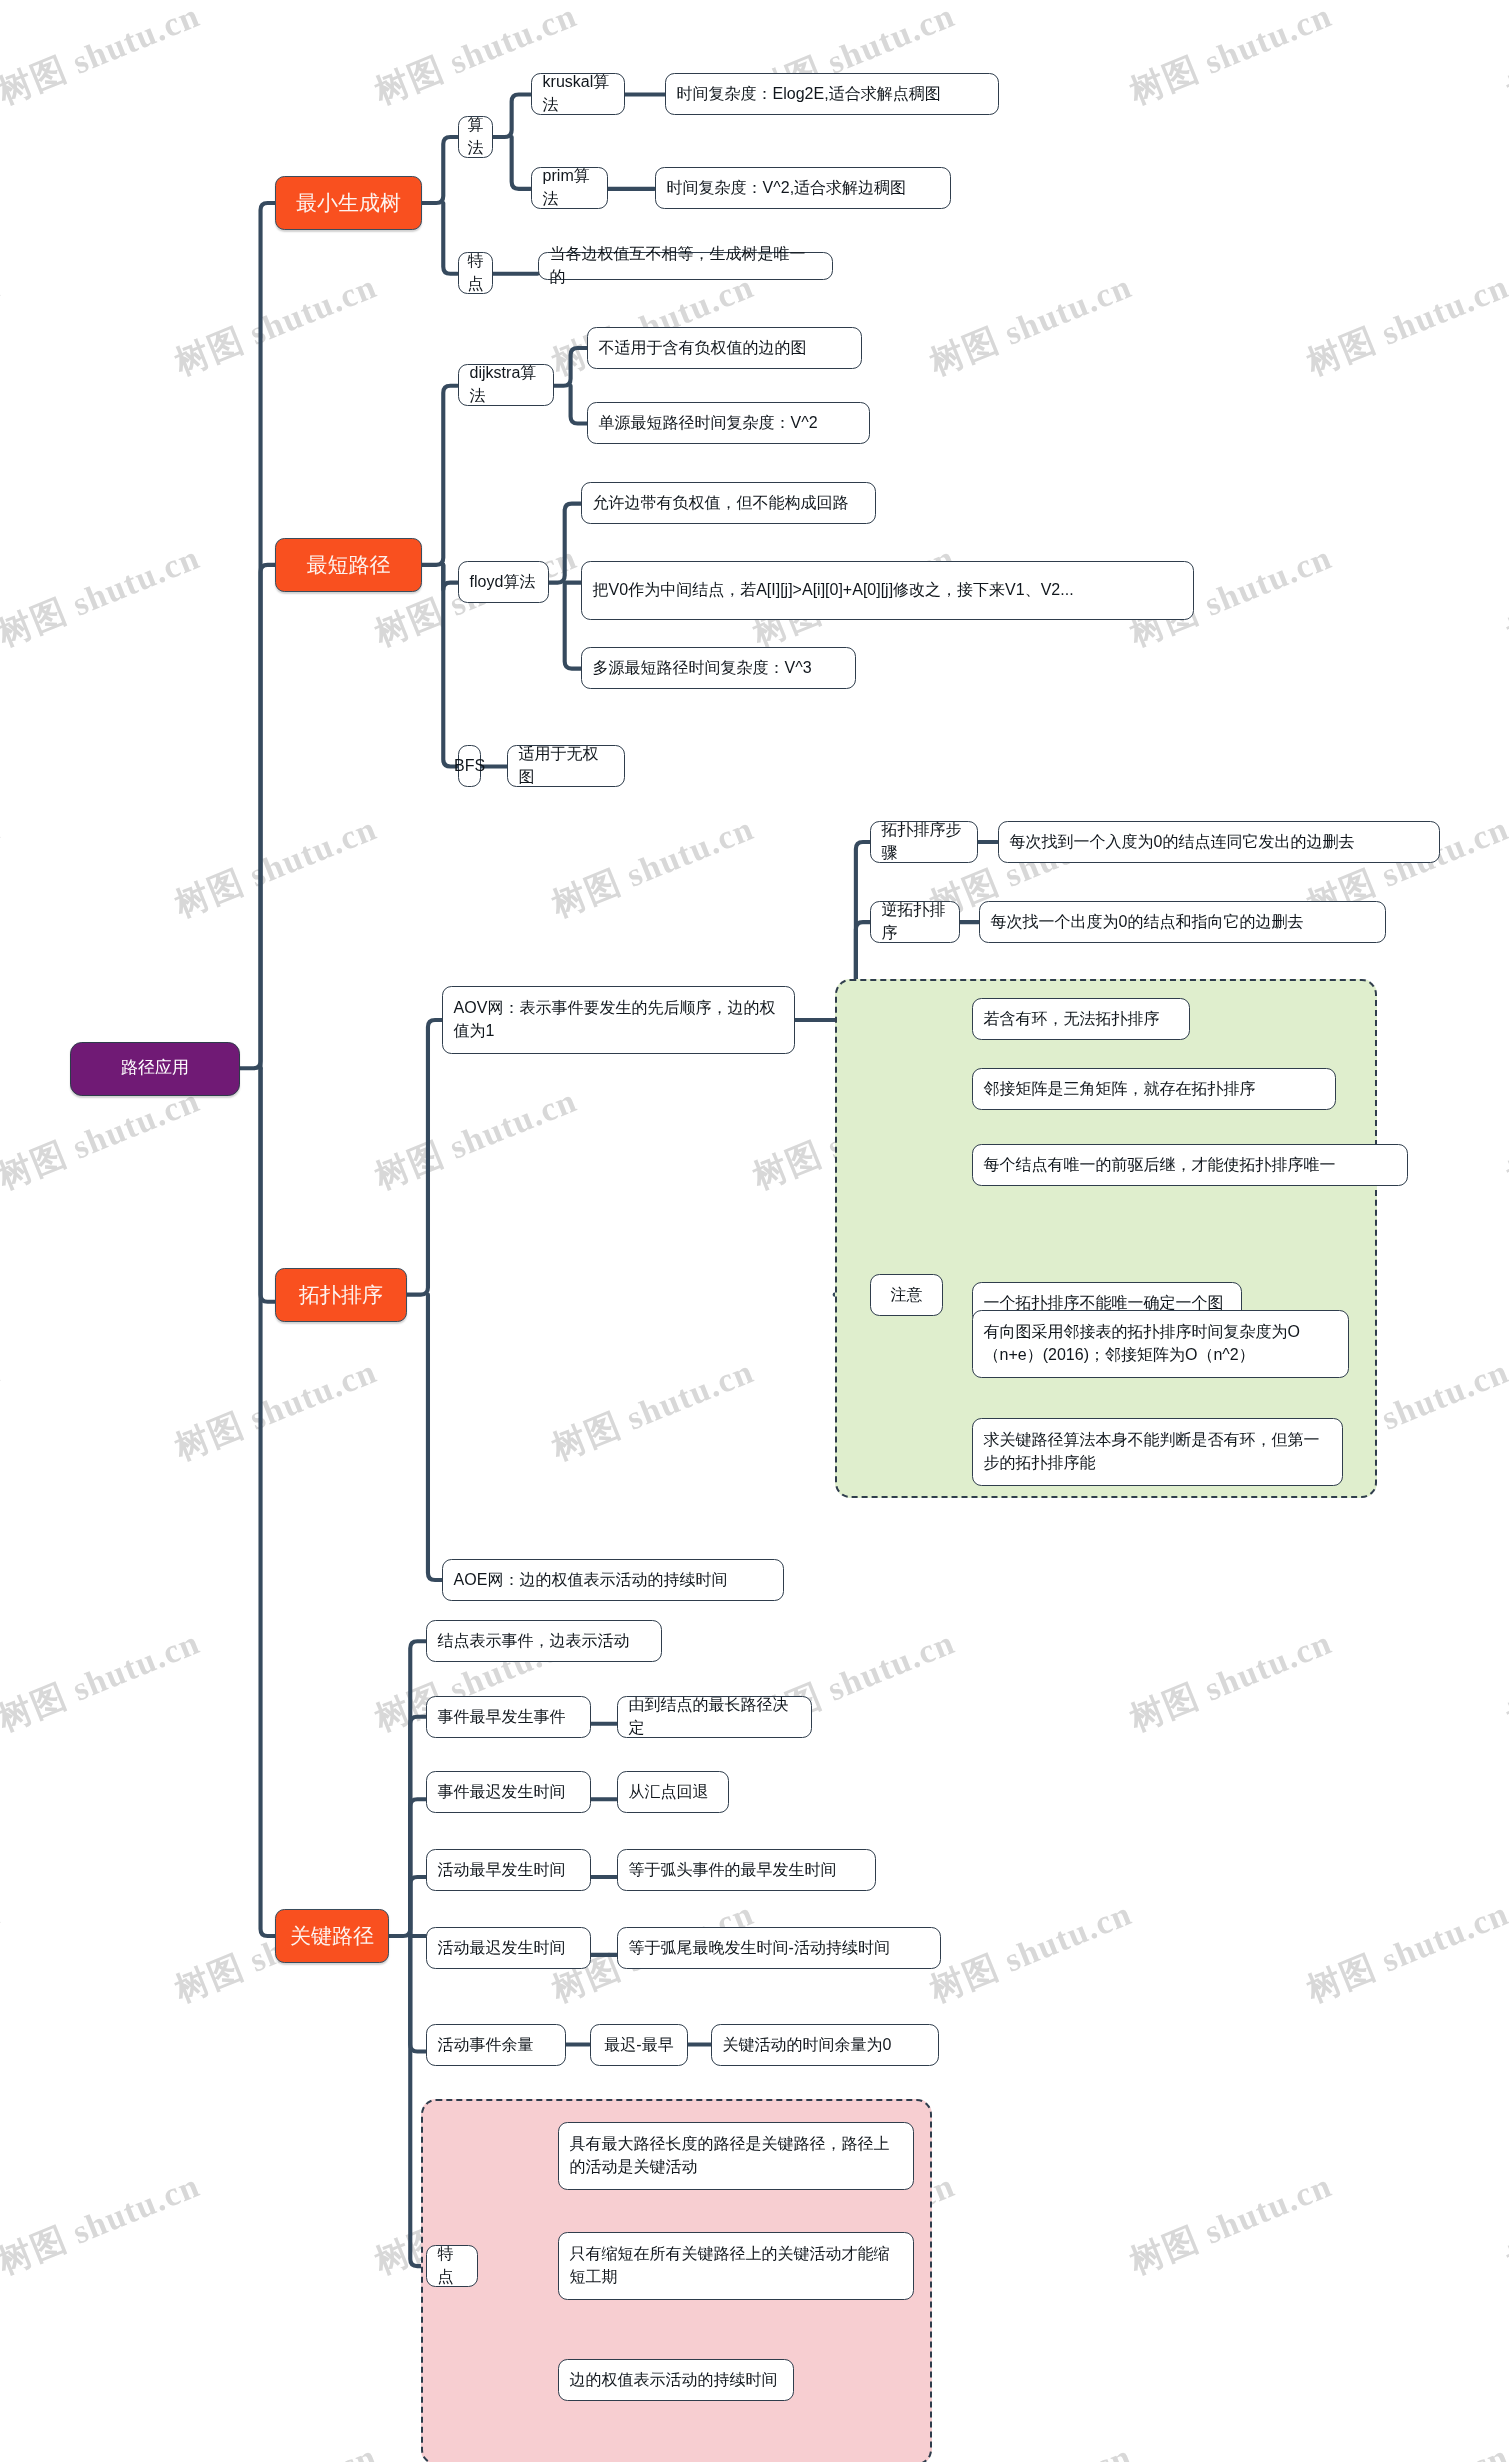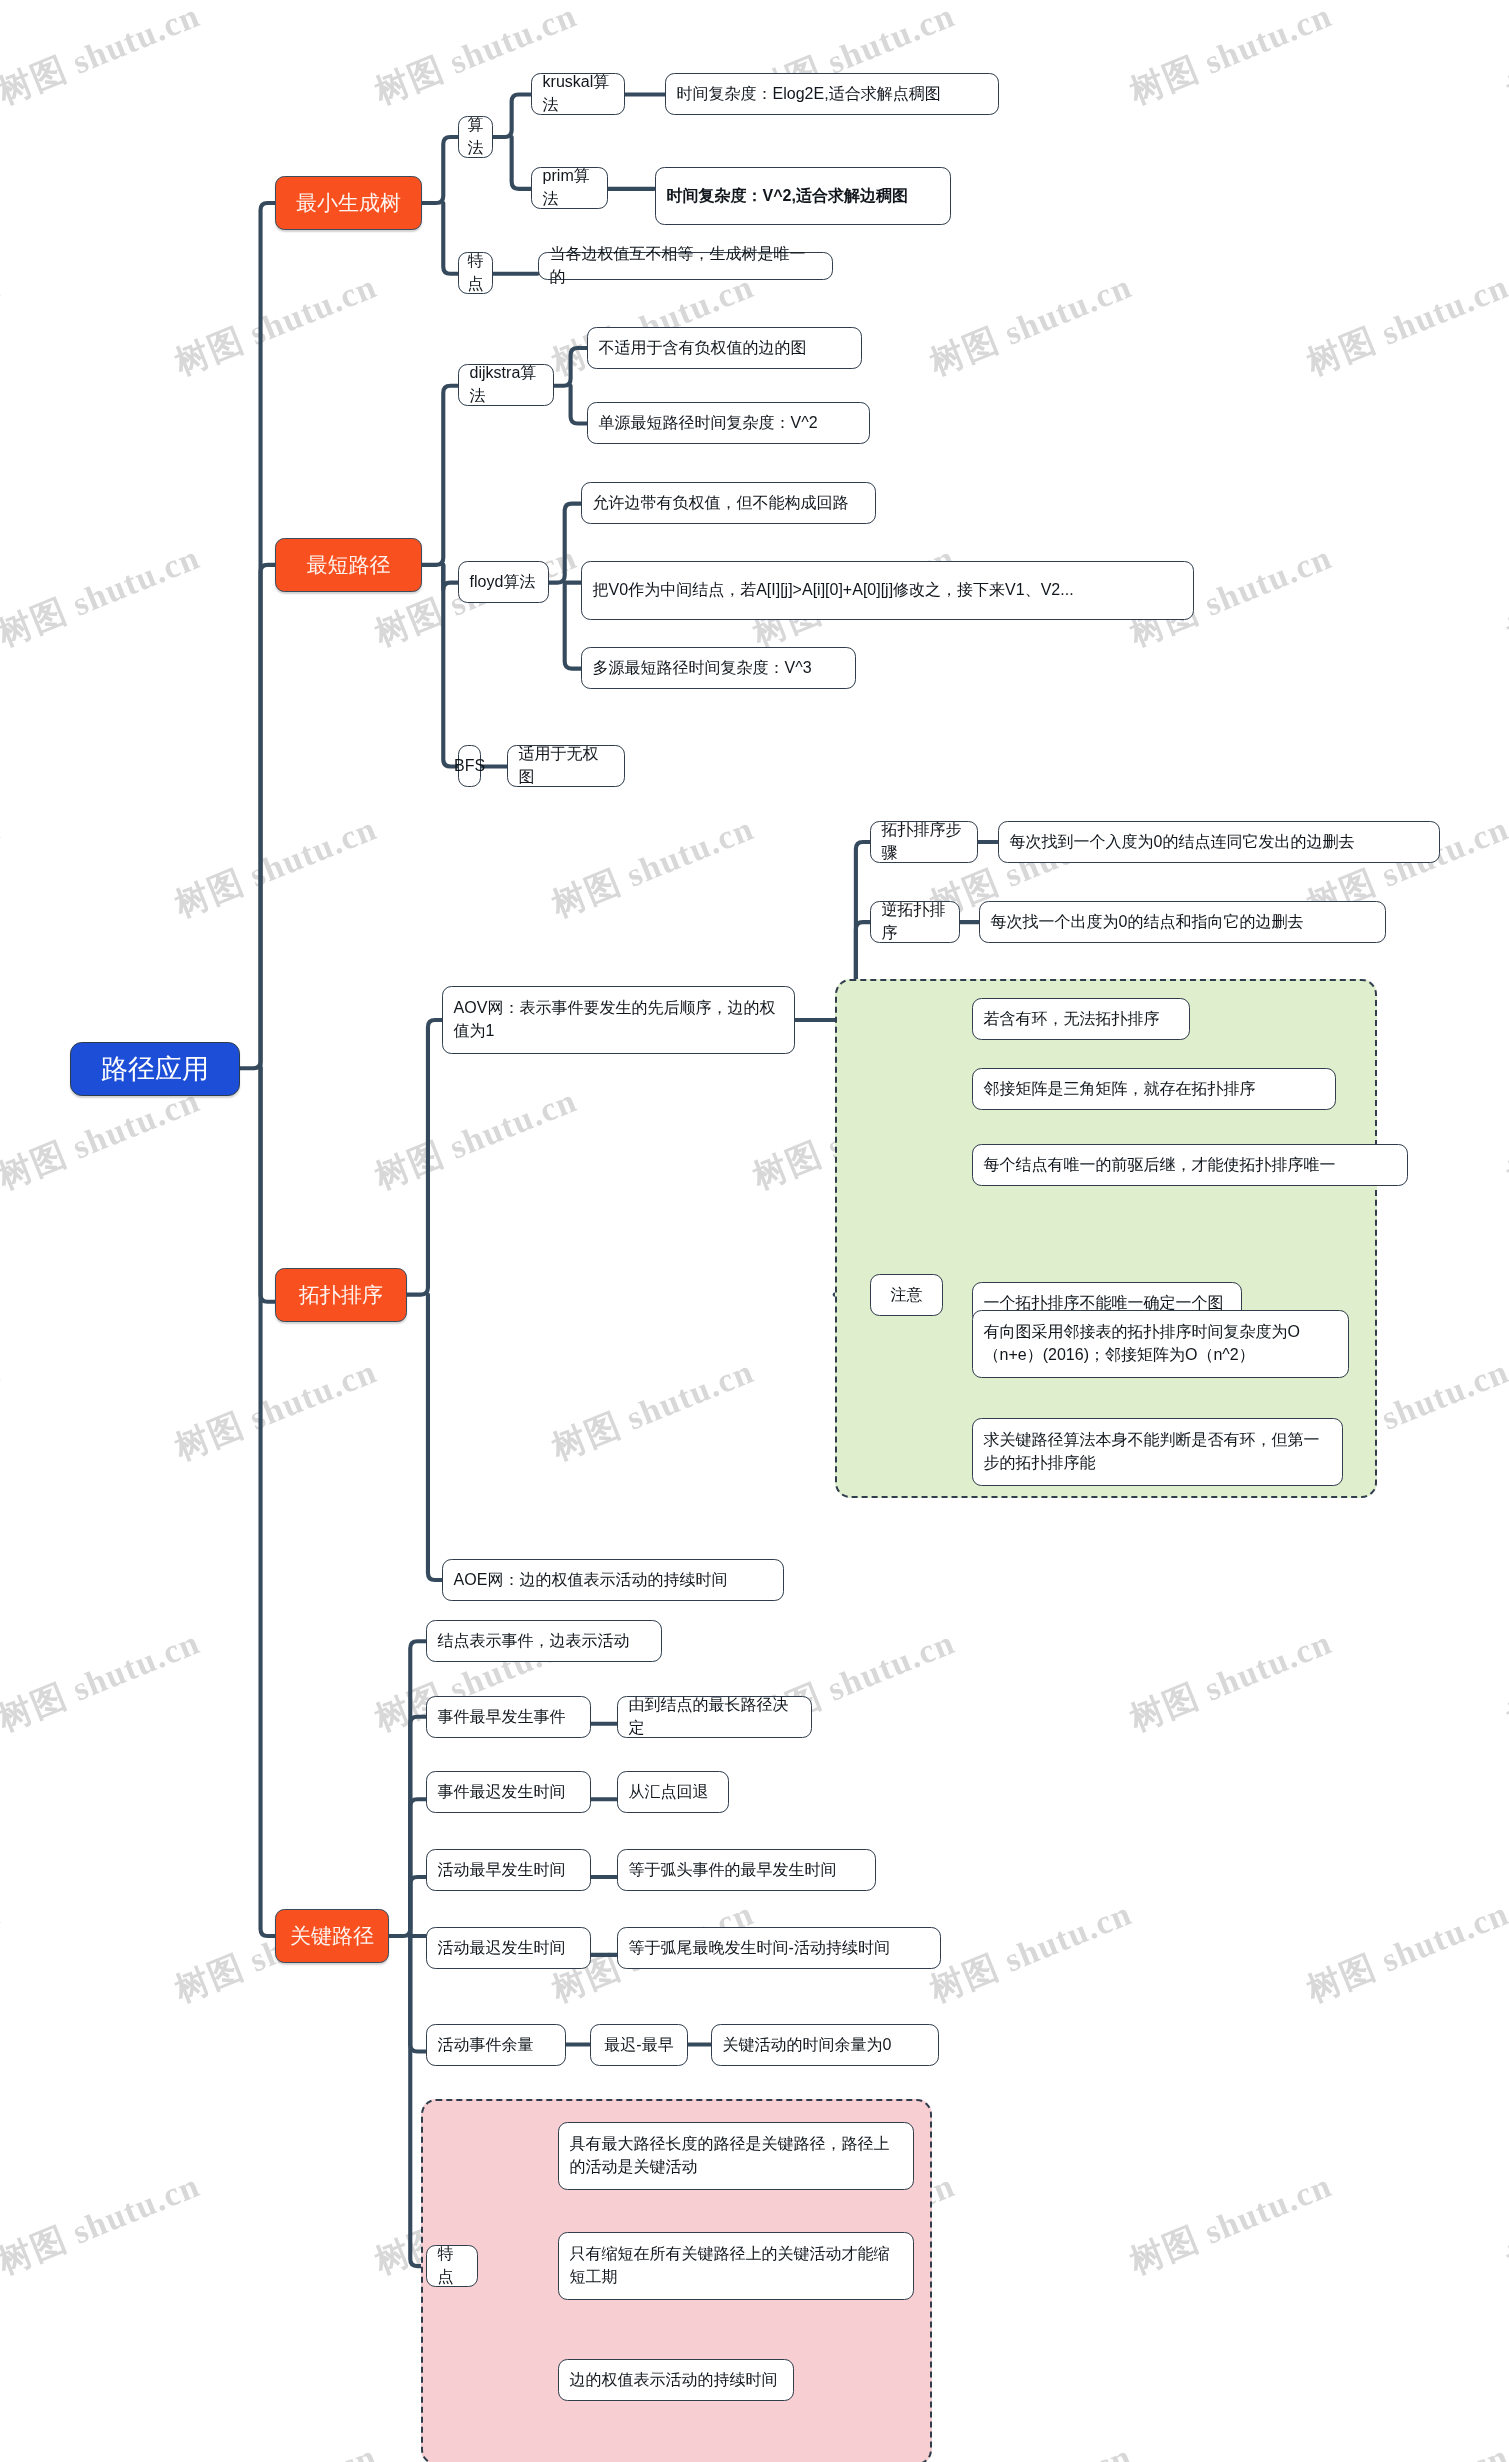--- a/index.html
+++ b/index.html
@@ -63,27 +63,28 @@
     position:absolute;
     z-index:3;
     box-sizing:border-box;
     display:flex;
     align-items:center;
     border-radius:8.3px;
     padding:5.9px 10.6px;
     line-height:1.42;
   }
   .node-root{
-    background:#1d4ed8;
+    background:#701a75;
     color:#ffffff;
     border:1.2px solid #2d3c4a;
-    font-size:27px;
+    font-size:17px;
     border-radius:11.8px;
     justify-content:center;
     box-shadow:0 1.2px 1.8px rgba(0,0,0,.18);
+    font-family:Liberation Mono, monospace;
   }
   .node-main{
     background:#f9501f;
     color:#fdf3ef;
     border:1.2px solid #3a4c5c;
     font-size:21px;
     border-radius:9.4px;
     justify-content:center;
     box-shadow:0 1.2px 1.8px rgba(0,0,0,.18);
   }
@@ -247,21 +248,21 @@
   </div>
   <div class="node node-sub" style="left:531px;top:73px;width:94px;height:42px;">
     <span>kruskal算法</span>
   </div>
   <div class="node node-sub" style="left:665px;top:73px;width:334px;height:42px;">
     <span>时间复杂度：Elog2E,适合求解点稠图</span>
   </div>
   <div class="node node-sub" style="left:531px;top:167px;width:77px;height:42px;">
     <span>prim算法</span>
   </div>
-  <div class="node node-sub" style="left:655px;top:167px;width:296px;height:58px;font-weight:bold;">
+  <div class="node node-sub" style="left:655px;top:167px;width:296px;height:42px;">
     <span>时间复杂度：V^2,适合求解边稠图</span>
   </div>
   <div class="node node-sub" style="left:538px;top:252px;width:295px;height:28px;">
     <span>当各边权值互不相等，生成树是唯一的</span>
   </div>
 
   <div class="node node-main" style="left:275px;top:538px;width:147px;height:54px;">
     <span>最短路径</span>
   </div>
   <div class="node node-sub" style="left:458px;top:364px;width:96px;height:42px;">

